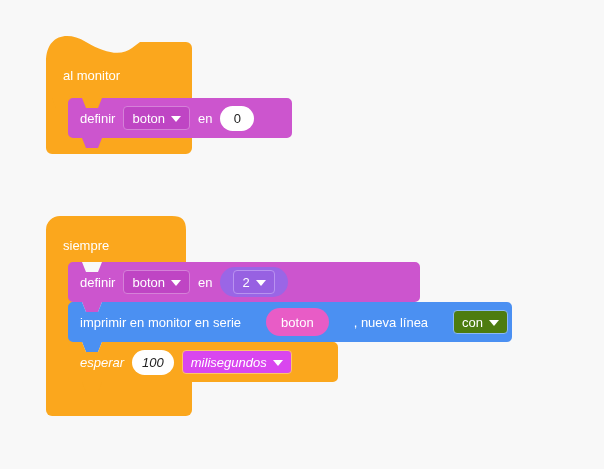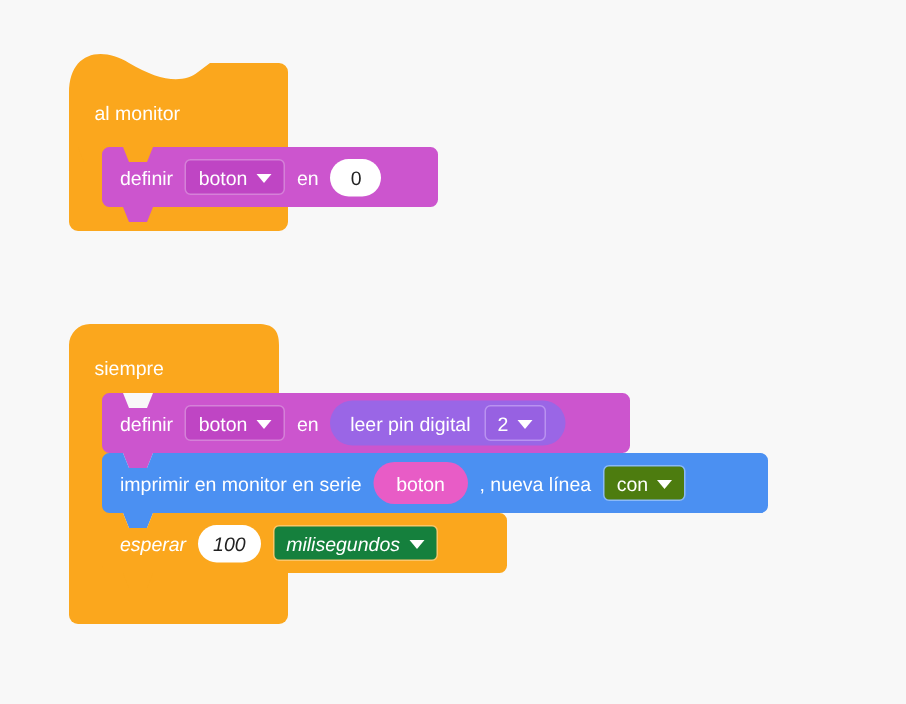--- a/index.html
+++ b/index.html
@@ -134,21 +134,21 @@
     color: #ffffff;
     font-size: 13px;
     white-space: nowrap;
     box-sizing: border-box;
   }
 
   
   .d-on-magenta { background: #bf45c4; border: 1px solid #d581d8; }
   .d-on-purple  { background: #9761e2; border: 1px solid #b992f0; }
   .d-on-blue    { background: #4d7c0f; border: 1px solid #8bb9f8; }
-  .d-on-orange  { background: #15803d; border: 1px solid #fcc567; }
+  .d-on-orange  { background: #d946ef; border: 1px solid #fcc567; }
 </style>
 </head>
 <body style="background: rgb(248, 248, 248);">
 
 <div id="workspace">
 
   <div class="cblock" id="script1" style="left:46px; top:36px; width:450px; height:132px;">
 
     <svg class="c-svg" width="460" height="140" viewBox="0 0 460 140">
 
@@ -282,21 +282,20 @@
             Z" fill="#cc55ce"></path>
         </svg>
         <div class="s-row" style="width:352px;">
           <span class="lbl">definir</span>
           <span class="dropdown d-on-magenta">
             <span>boton</span>
             <span class="caret"></span>
           </span>
           <span class="lbl">en</span>
           <span class="reporter-round" style="background:#9a66e6;">
-            <span>leer pin digital</span>
             <span class="dropdown d-on-purple">
               <span>2</span>
               <span class="caret"></span>
             </span>
           </span>
         </div>
       </div>
 
       <div class="stack" style="width:444px;">
         <svg class="s-svg" width="444" height="44" viewBox="0 0 444 44">
@@ -312,21 +311,21 @@
             L 444,35
             A 5,5 0 0 1 439,40
             L 34,40
             L 30,50
             L 18,50
             L 14,40
             L 5,40
             A 5,5 0 0 1 0,35
             Z" fill="#4b90f2"></path>
         </svg>
-        <div class="s-row" style="width:360px; gap:8px;">
+        <div class="s-row" style="width:360px; gap:25px;">
           <span class="lbl">imprimir en monitor en serie</span>
           <span class="reporter-oval" style="background:#e85cc6;">boton</span>
           <span class="lbl">, nueva línea</span>
           <span class="dropdown d-on-blue">
             <span>con</span>
             <span class="caret"></span>
           </span>
         </div>
       </div>
 

